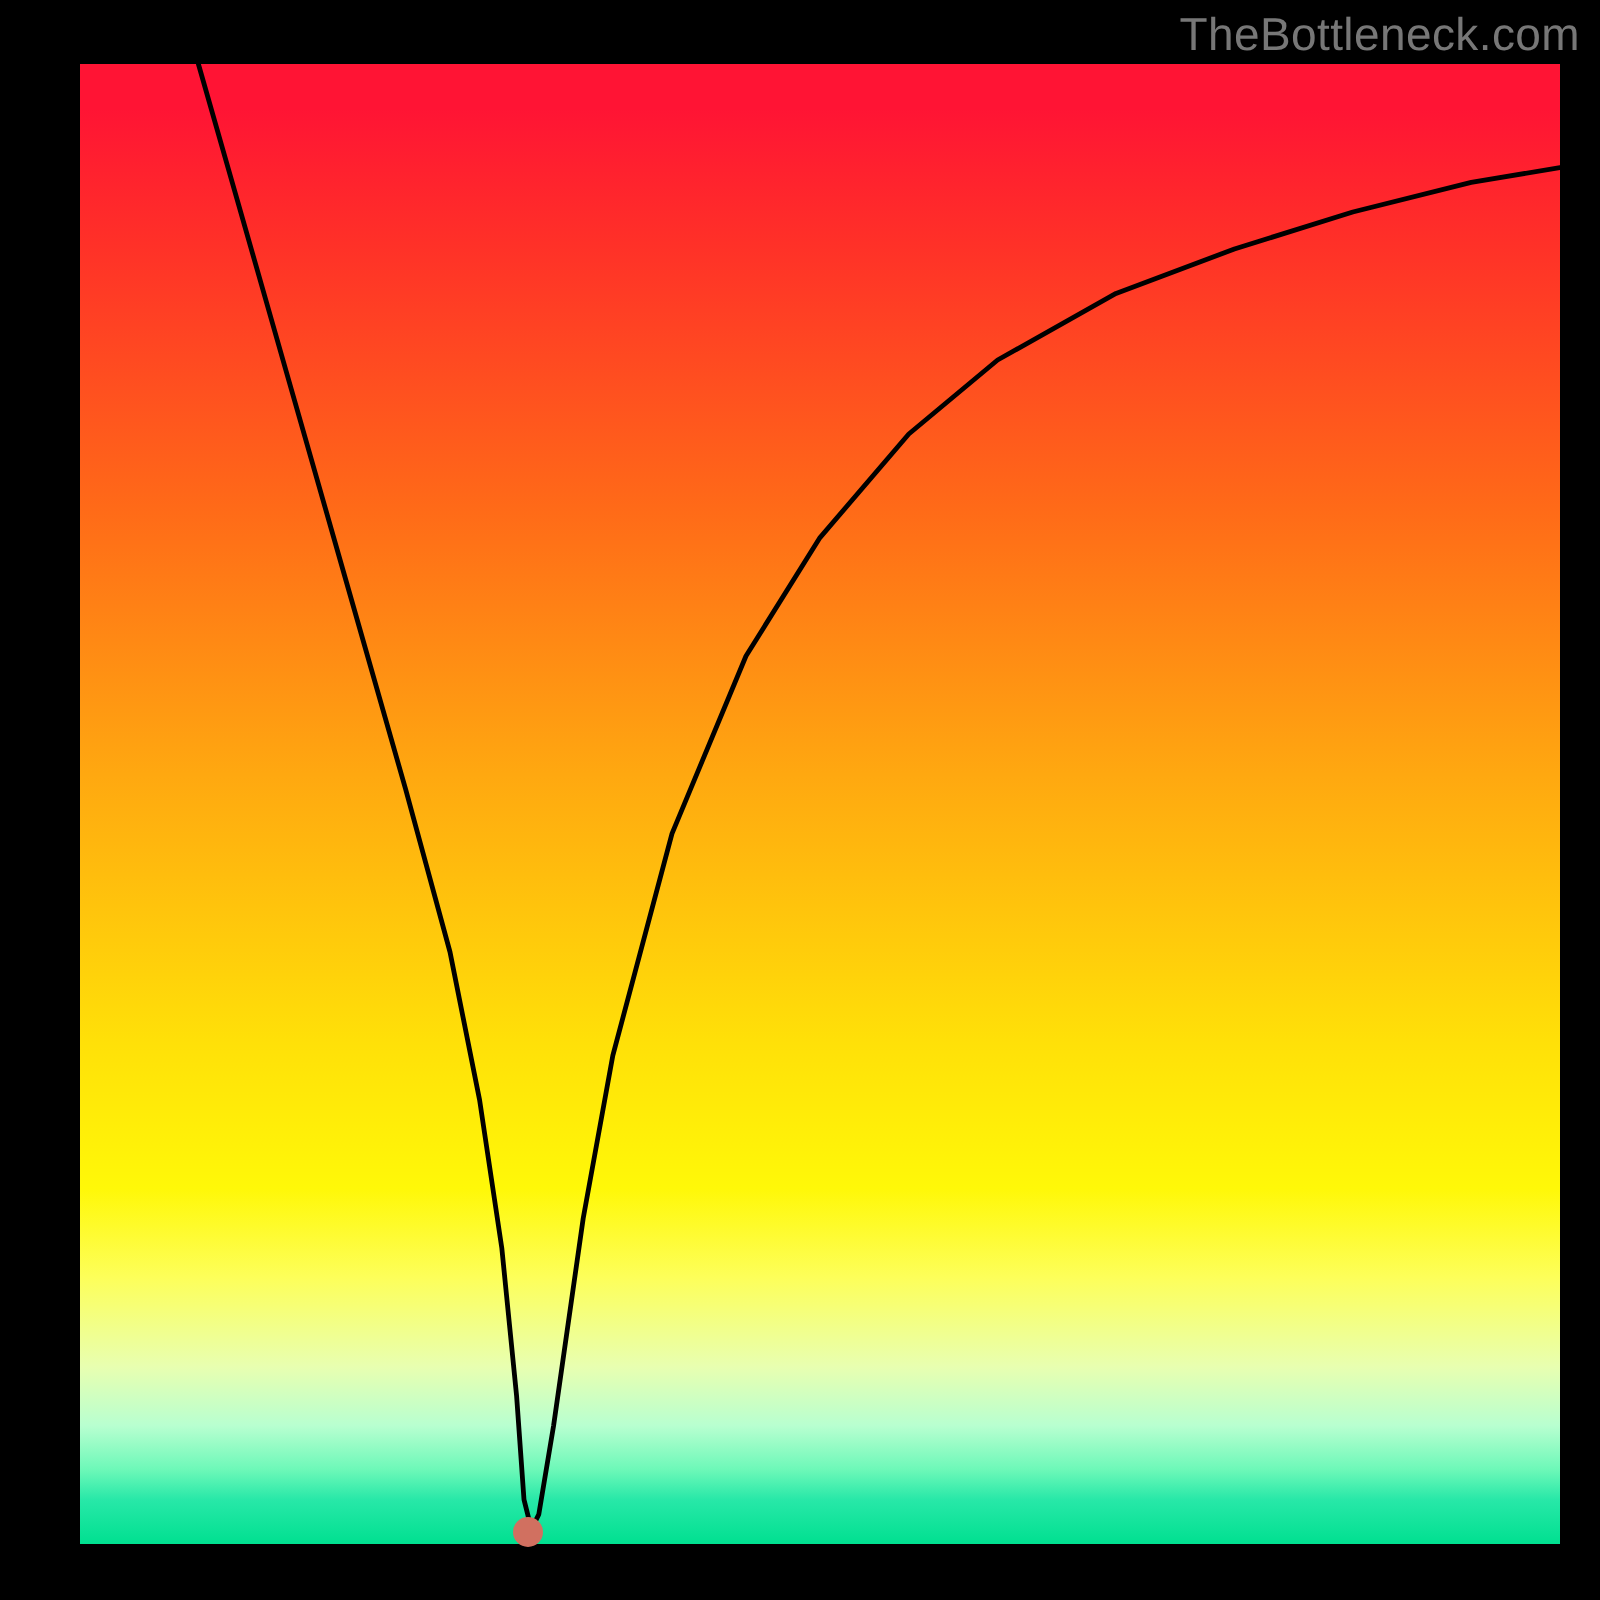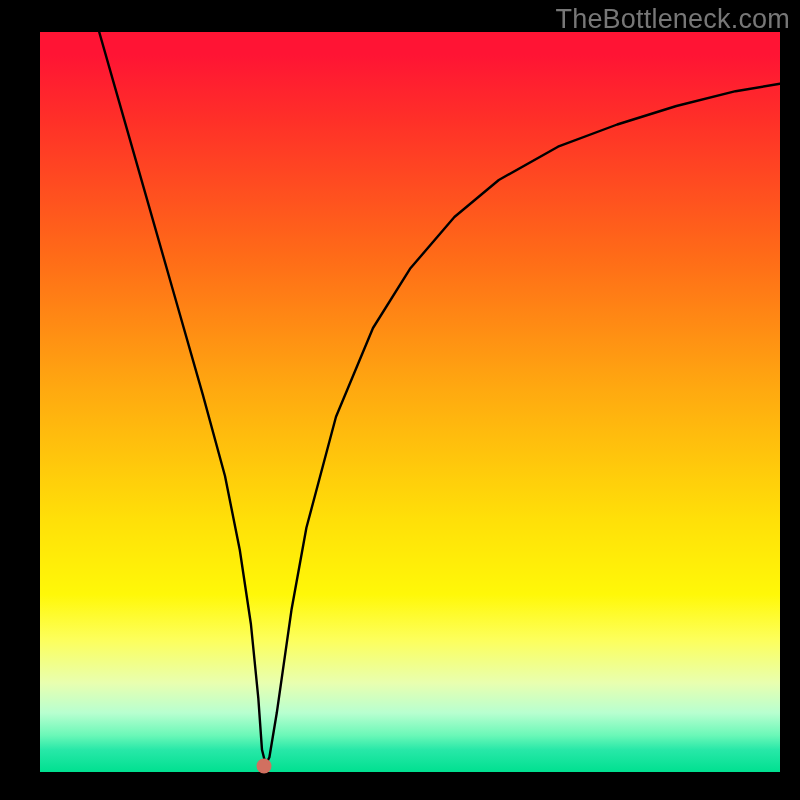--- a/index.html
+++ b/index.html
@@ -40,21 +40,21 @@
       #6cf8b8 95%,
       #28e8a8 97%,
       #00e090 100%
     );
   }
   .watermark {
     position: absolute;
     top: 4px;
     right: 10px;
     color: #777;
-    font-size: 27px;
+    font-size: 23px;
     letter-spacing: 0.2px;
     font-weight: 400;
   }
   svg.curve {
     position: absolute;
     left: 0;
     top: 0;
     width: 740px;
     height: 740px;
   }

